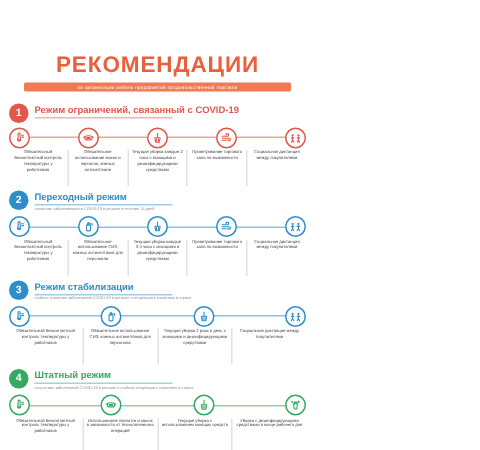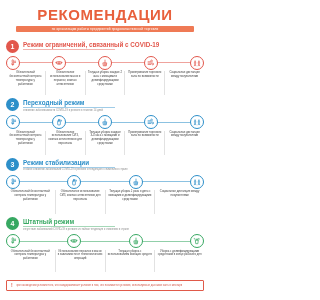--- a/index.html
+++ b/index.html
@@ -8,20 +8,21 @@
     background:#ffffff;
     font-family:"Liberation Sans","DejaVu Sans",sans-serif;
     -webkit-font-smoothing:antialiased;
   }
   .page{position:relative;width:210px;height:300px;background:#fff;}
 
   
   .header{
     padding:7px 10px 5px 10px;
     text-align:center;
+    margin-top:29px;
   }
   .title{
     font-size:15px;font-weight:bold;letter-spacing:.6px;
     color:#e8603c;line-height:1;
   }
   .subbar{
     margin:4px auto 0 auto;
     background:#ef7a55;
     color:#ffffff;
     font-size:3.1px;

